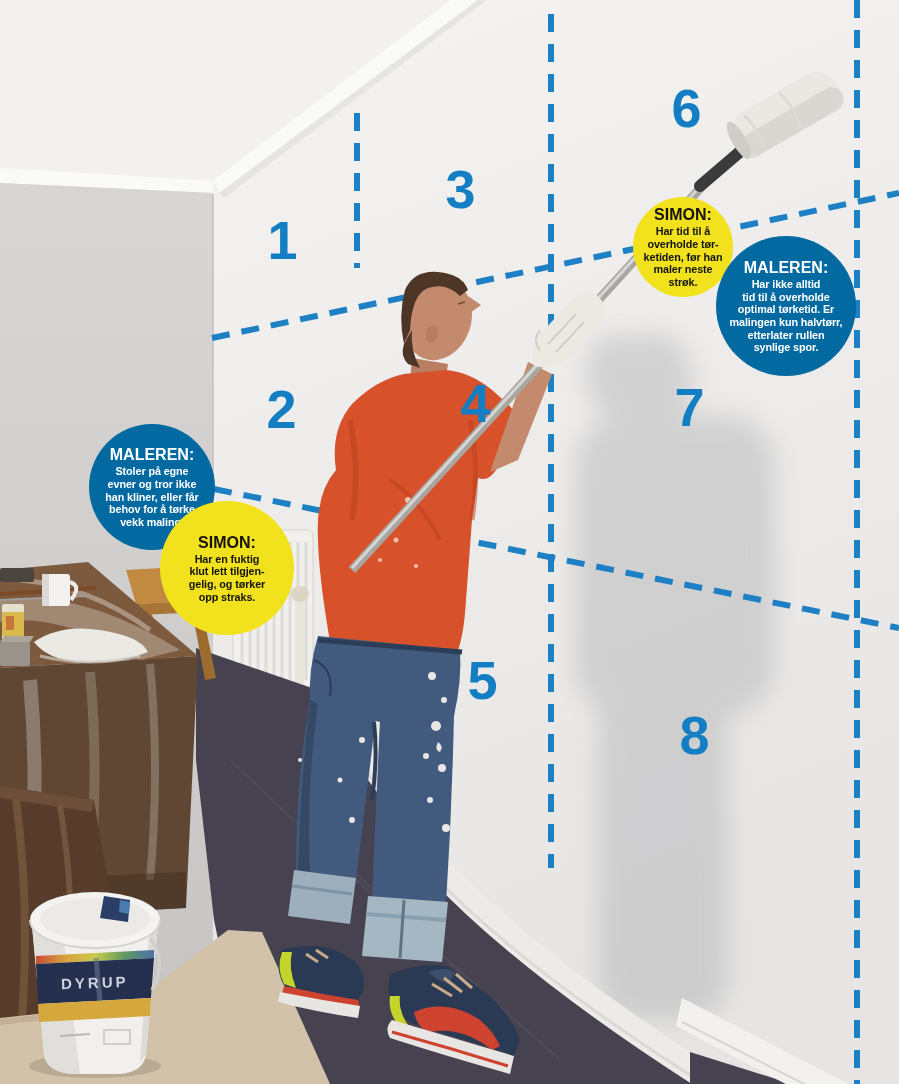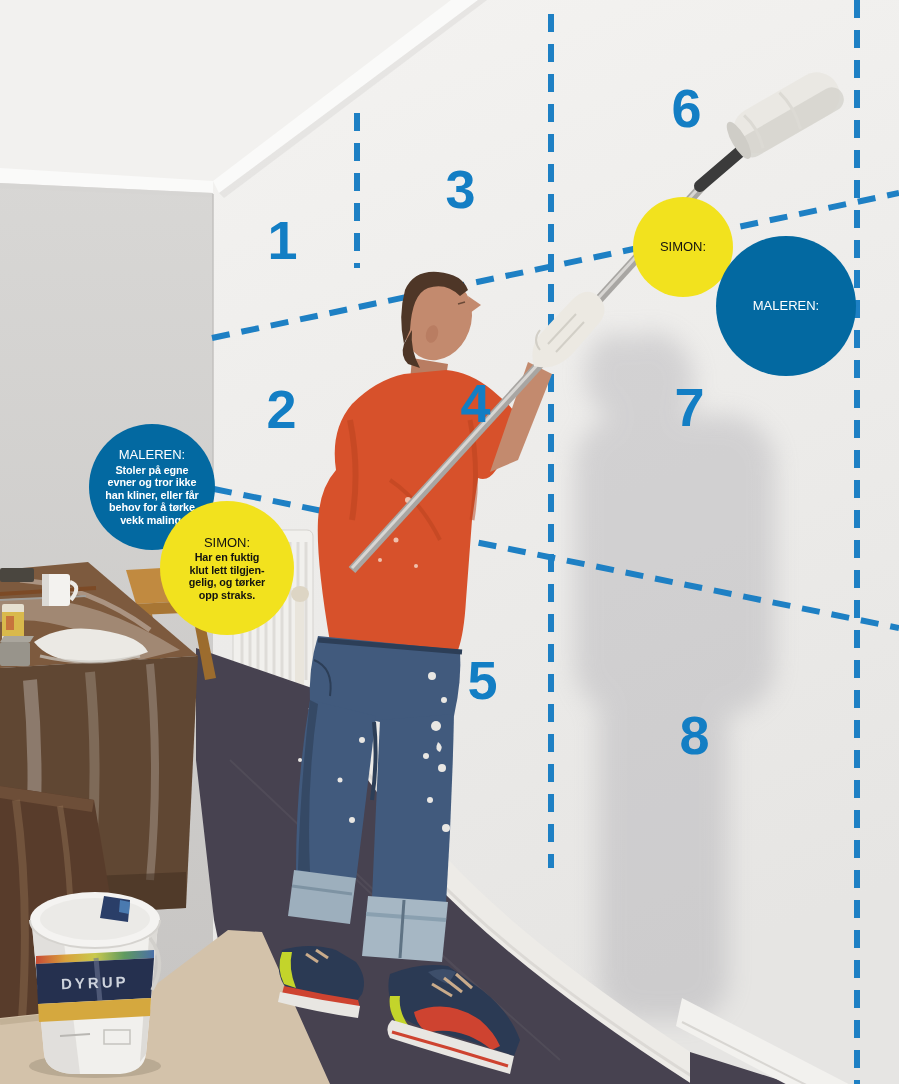--- a/index.html
+++ b/index.html
@@ -20,21 +20,21 @@
   #zn6{left:686px;top:108px;}
   #zn7{left:689px;top:407px;}
   #zn8{left:694px;top:735px;}
   .callout{
     position:absolute;border-radius:50%;
     display:flex;flex-direction:column;align-items:center;justify-content:center;
     text-align:center;padding:6px;box-sizing:border-box;
   }
   .callout.yellow{background:#f2e21e;color:#131310;}
   .callout.black{background:#0369a1;color:#ffffff;}
-  .co-title{font-weight:normal;font-size:13px;line-height:1.25;}
+  .co-title{font-weight:bold;font-size:16px;line-height:1.25;}
   .co-lines{font-weight:bold;font-size:10.8px;line-height:1.17;letter-spacing:-0.1px;}
   #co-simon-drying{left:633px;top:197px;width:100px;height:100px;}
   #co-maleren-drying{left:716px;top:236px;width:140px;height:140px;}
   #co-maleren-spill{left:89px;top:424px;width:126px;height:126px;}
   #co-simon-spill{left:160px;top:501px;width:134px;height:134px;}
 </style>
 </head>
 <body>
 
 <div class="stage">
@@ -291,23 +291,25 @@
   <div class="zone-num" id="zn2">2</div>
   <div class="zone-num" id="zn3">3</div>
   <div class="zone-num" id="zn4">4</div>
   <div class="zone-num" id="zn5">5</div>
   <div class="zone-num" id="zn6">6</div>
   <div class="zone-num" id="zn7">7</div>
   <div class="zone-num" id="zn8">8</div>
 
   <div class="callout yellow" id="co-simon-drying">
     <div class="co-title">SIMON:</div>
+    <div class="co-lines">Har tid til å<br>overholde tør-<br>ketiden, før han<br>maler neste<br>strøk.</div>
   </div>
   <div class="callout black" id="co-maleren-drying">
     <div class="co-title">MALEREN:</div>
+    <div class="co-lines">Har ikke alltid<br>tid til å overholde<br>optimal tørketid. Er<br>malingen kun halvtørr,<br>etterlater rullen<br>synlige spor.</div>
   </div>
   <div class="callout black" id="co-maleren-spill">
     <div class="co-title">MALEREN:</div>
     <div class="co-lines">Stoler på egne<br>evner og tror ikke<br>han kliner, eller får<br>behov for å tørke<br>vekk maling.</div>
   </div>
   <div class="callout yellow" id="co-simon-spill">
     <div class="co-title">SIMON:</div>
     <div class="co-lines">Har en fuktig<br>klut lett tilgjen-<br>gelig, og tørker<br>opp straks.</div>
   </div>
 

